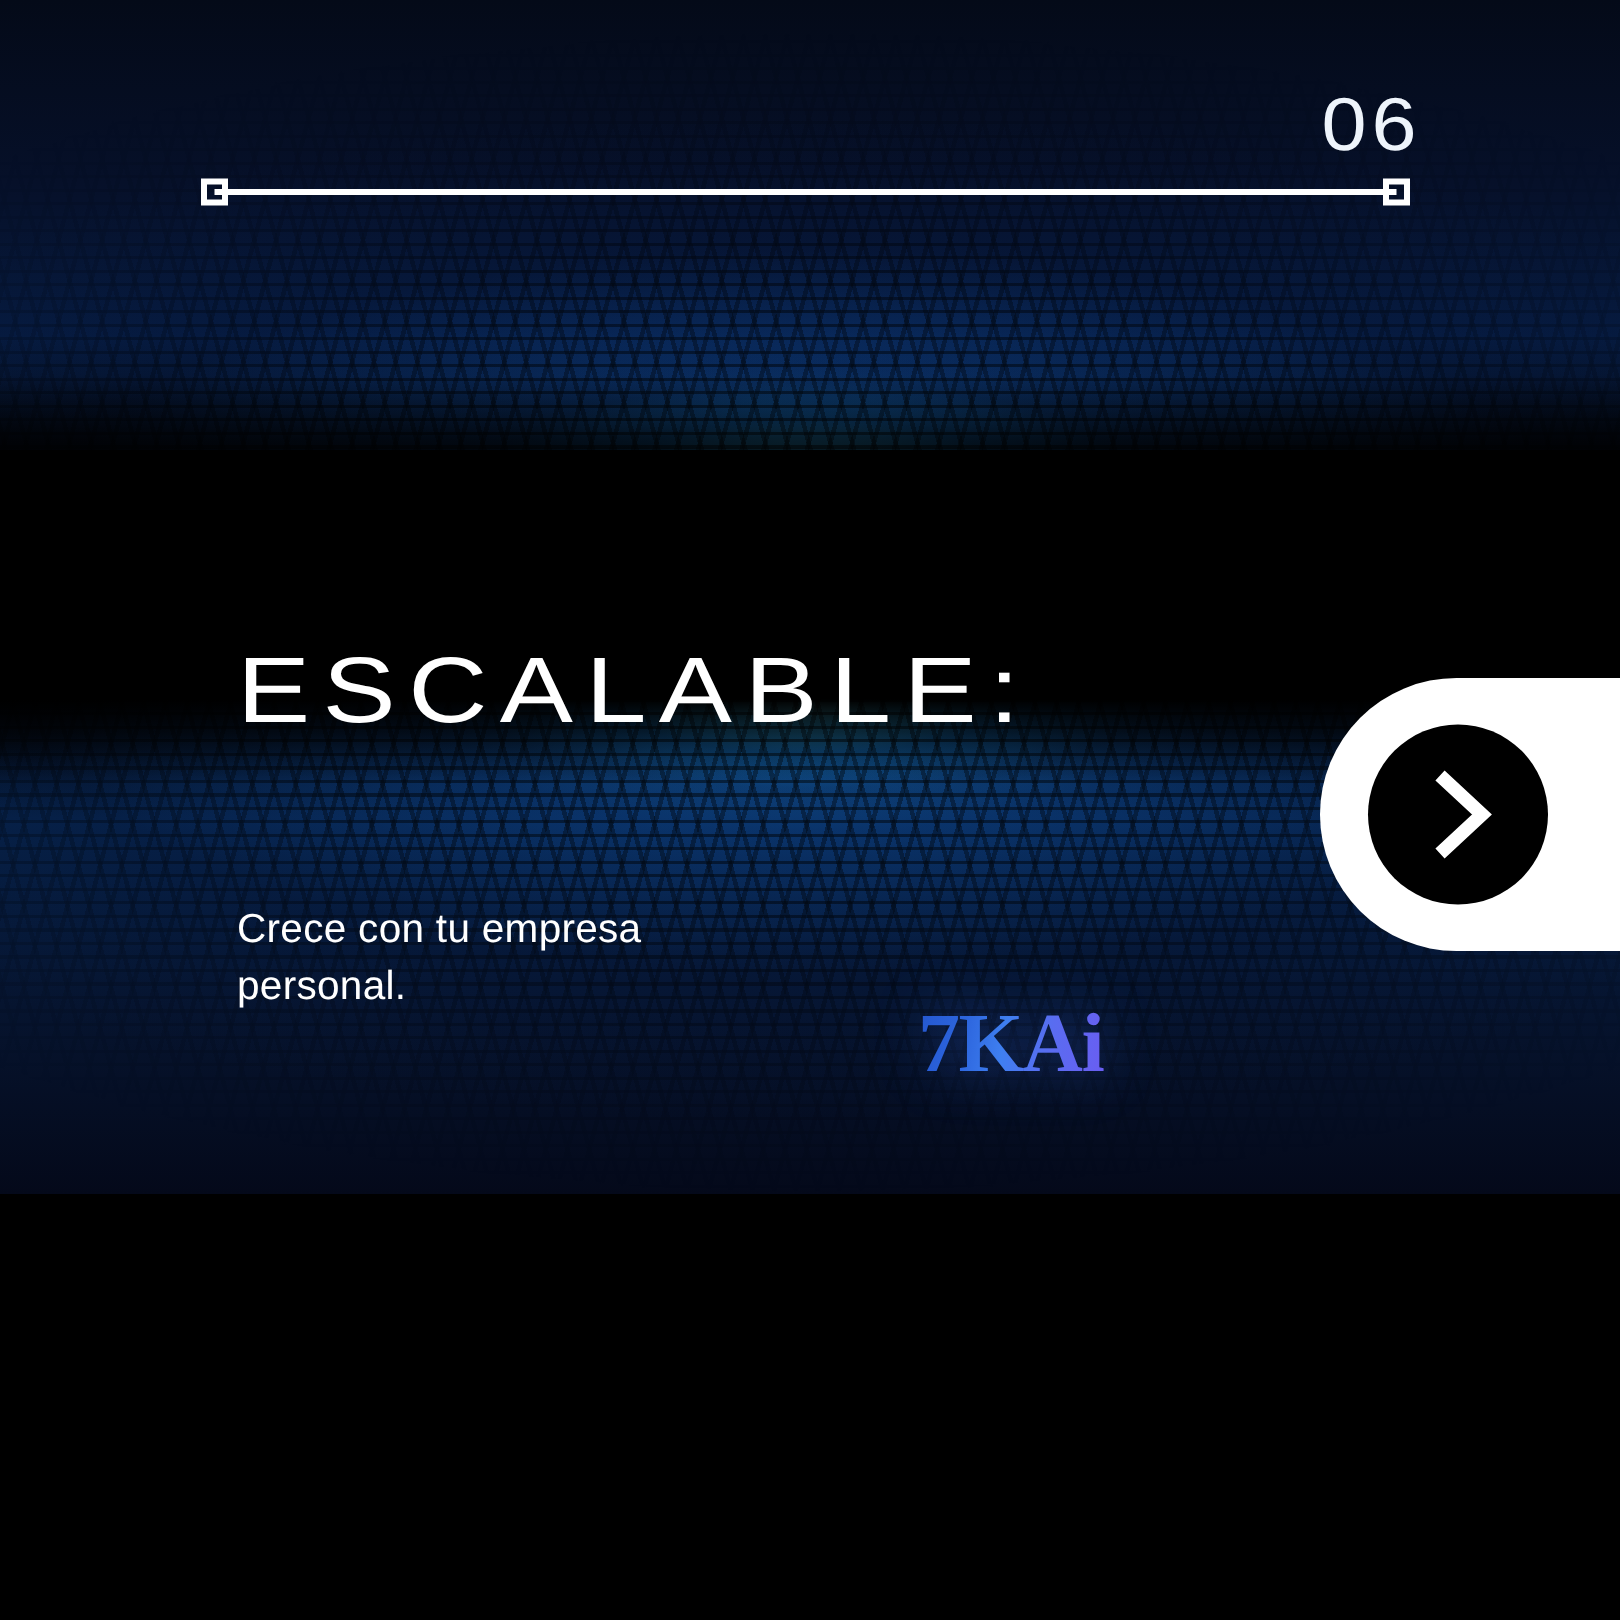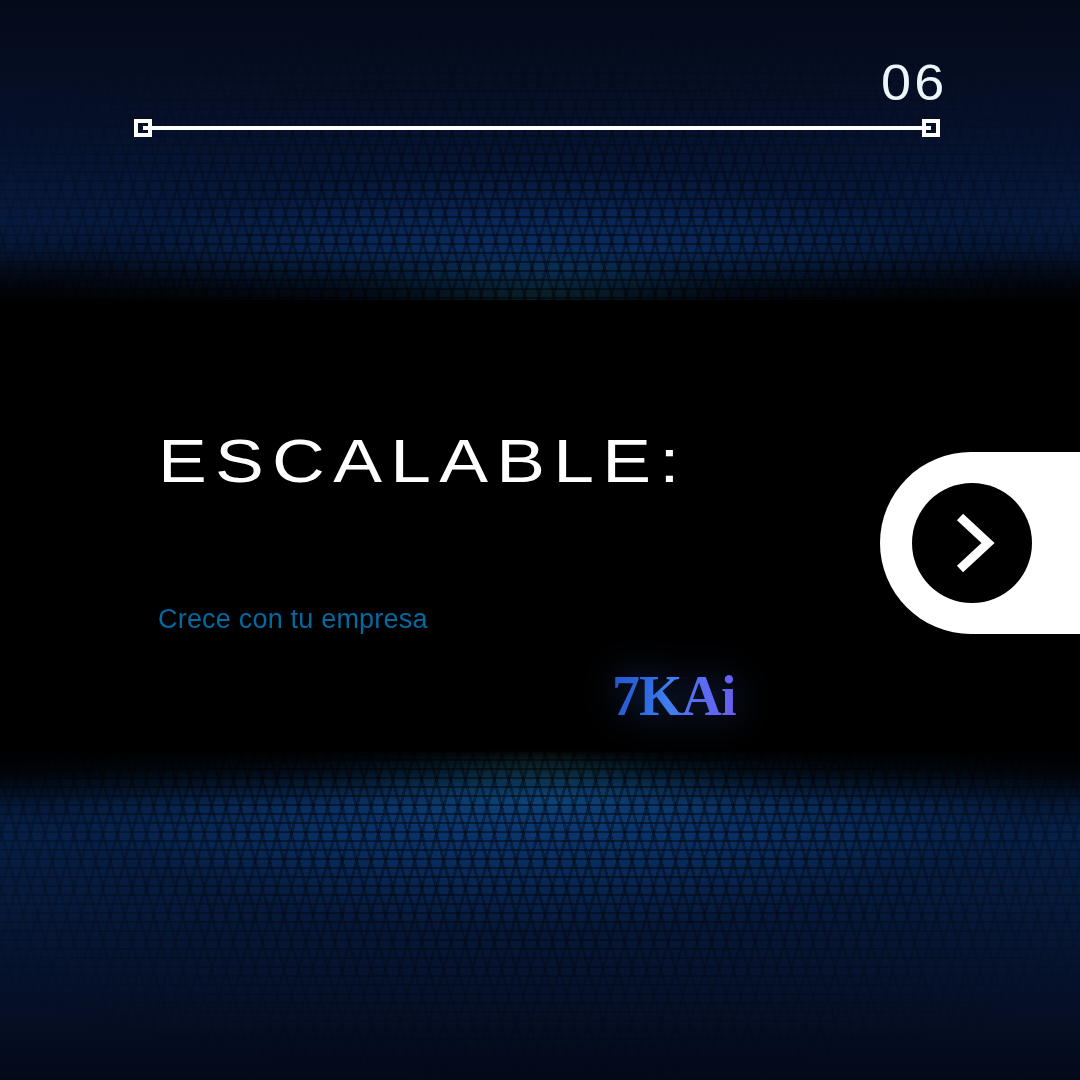--- a/index.html
+++ b/index.html
@@ -6,21 +6,21 @@
 
   html, body {
     width:1080px; height:1080px;
     background:#000;
     overflow:hidden;
     font-family:"Liberation Sans", sans-serif;
   }
 
   #slide {
     position:relative;
-    width:1080px; height:1080px;
+    width:1080px; height:796px;
     background:#000;
     overflow:hidden;
   }
 
   
   .bg-top {
     position:absolute;
     left:0; top:0; width:1080px; height:320px;
     background:
       radial-gradient(ellipse 300px 90px at 50% 100%,
@@ -160,21 +160,21 @@
 
   
   .body-copy {
     position:absolute;
     left:158px; top:600px;
     width:420px;
     font-family:"Liberation Sans", sans-serif;
     font-size:27px;
     font-weight:300;
     line-height:1.42;
-    color:#0369a1;
+    color:#ffffff;
     letter-spacing:0.2px;
   }
   .body-copy .line { display:block; white-space:nowrap; }
 
   
   .logo {
     position:absolute;
     left:612px; top:668px;
     font-family:Liberation Serif, serif;
     font-size:56px;
@@ -232,20 +232,21 @@
   <div class="divider top">
     <span class="cap left"></span>
     <span class="rule"></span>
     <span class="cap right"></span>
   </div>
 
   <h1 class="headline">ESCALABLE:</h1>
 
   <div class="body-copy">
     <span class="line">Crece con tu empresa</span>
+    <span class="line">personal.</span>
   </div>
 
   <div class="logo">7KAi</div>
 
   <div class="next-pill"></div>
   <div class="next-circle"></div>
   <svg class="next-chevron" viewBox="0 0 120 120">
     <polyline points="48,34 76,60 48,86" fill="none" stroke="#ffffff" stroke-width="9" stroke-linecap="butt" stroke-linejoin="miter"></polyline>
   </svg>
 

